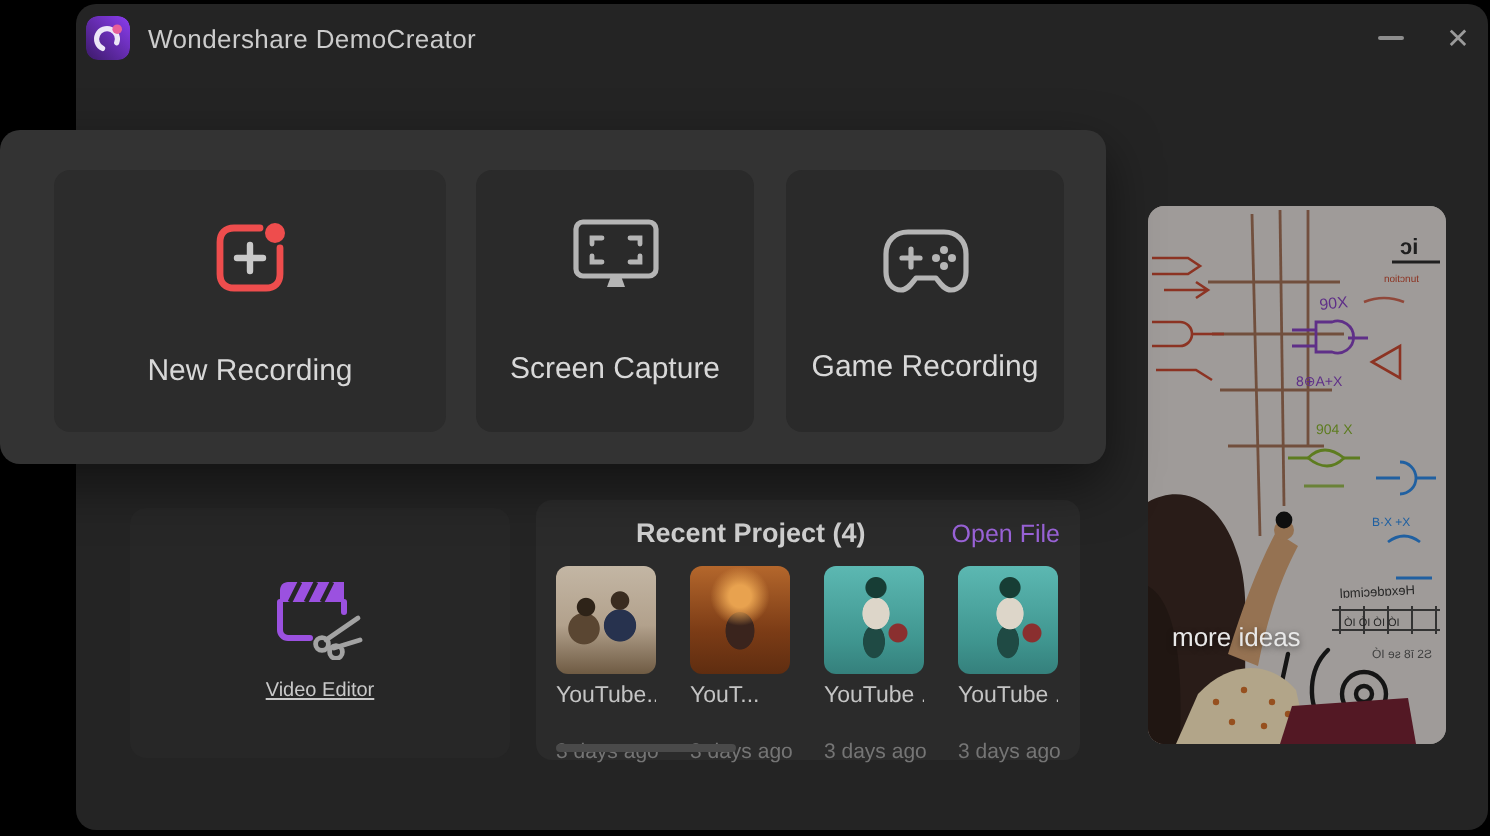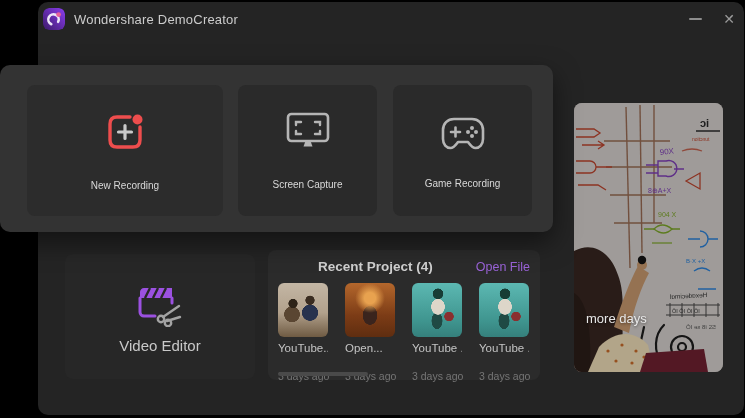--- a/index.html
+++ b/index.html
@@ -16,30 +16,30 @@
   .win-controls{margin-left:auto;display:flex;align-items:center;gap:8px;}
   .win-btn{width:26px;height:26px;display:flex;align-items:center;justify-content:center;
     color:#9b9b9b;font-size:14px;cursor:default;}
   .min-glyph{display:inline-block;width:13px;height:2px;background:#8d8d8d;border-radius:1px;}
 
   
   .overlay-panel{position:absolute;left:0;top:65px;width:553px;height:167px;
     background:#333333;border-radius:10px;box-shadow:0 10px 26px rgba(0,0,0,.5);}
   .action-card{position:absolute;top:20px;height:131px;background:#2a2a2a;border-radius:8px;
     display:flex;flex-direction:column;align-items:center;justify-content:center;cursor:pointer;}
-  .action-card .label{margin-top:26px;font-size:10px;color:#d8d8d8;}
+  .action-card .label{margin-top:26px;font-size:15px;color:#d8d8d8;}
   .card-new{left:27px;width:196px;background:#2c2c2c;}
   .card-screen{left:238px;width:139px;}
   .card-game{left:393px;width:139px;}
 
   
   .video-editor-card{position:absolute;left:27px;top:252px;width:190px;height:125px;
     background:#272727;border-radius:8px;display:flex;flex-direction:column;
     align-items:center;justify-content:center;cursor:pointer;}
-  .video-editor-card .label{margin-top:10px;font-size:15px;color:#c9c9c9;}
+  .video-editor-card .label{margin-top:10px;font-size:10px;color:#c9c9c9;text-decoration:underline;}
 
   
   .recent-panel{position:absolute;left:230px;top:248px;width:272px;height:130px;
     background:#2b2b2b;border-radius:8px;padding:9px 10px 0 10px;}
   .recent-head{display:flex;align-items:baseline;padding-left:40px;}
   .recent-title{font-size:13.5px;font-weight:bold;color:#cfcfcf;}
   .open-file{margin-left:auto;font-size:12.5px;color:#9a63d8;cursor:pointer;}
   .proj-row{display:flex;gap:17px;margin-top:9px;}
   .proj{width:50px;cursor:pointer;}
   .thumb{width:50px;height:54px;border-radius:6px;background-color:#444;}
@@ -121,21 +121,21 @@
         <span class="open-file">Open File</span>
       </div>
       <div class="proj-row">
         <div class="proj">
           <div class="thumb t1"></div>
           <div class="proj-name">YouTube...</div>
           <div class="proj-age">3 days ago</div>
         </div>
         <div class="proj">
           <div class="thumb t2"></div>
-          <div class="proj-name">Open...</div>
+          <div class="proj-name">YouT...</div>
           <div class="proj-age">3 days ago</div>
         </div>
         <div class="proj">
           <div class="thumb t3"></div>
           <div class="proj-name">YouTube ..</div>
           <div class="proj-age">3 days ago</div>
         </div>
         <div class="proj">
           <div class="thumb t3"></div>
           <div class="proj-name">YouTube ..</div>
@@ -223,21 +223,21 @@
           <circle cx="62" cy="248" r="1.6"></circle>
             <circle cx="42" cy="258" r="1.6"></circle>
           <circle cx="58" cy="260" r="1.6"></circle>
             <circle cx="70" cy="254" r="1.6"></circle>
         </g>
         <path d="M72 250 L130 246 L134 269 L66 269 Z" fill="#6d2030"></path>
 
         <rect width="149" height="269" fill="#000" opacity=".24"></rect>
       </svg>
       <div class="promo-text">
-        <div>more days</div>
+        <div>more ideas</div>
       </div>
     </div>
   </div>
 
   <div class="overlay-panel">
 
     <div class="action-card card-new">
       <svg width="44" height="44" viewBox="0 0 44 44">
         <path d="M27 7 H14 C9.6 7 7 9.6 7 14 V30 C7 34.4 9.6 37 14 37 H30 C34.4 37 37 34.4 37 30 V17" fill="none" stroke="#ee4d4d" stroke-width="3.4" stroke-linecap="round"></path>
         <circle cx="34.5" cy="9.5" r="5" fill="#ee4d4d"></circle>

